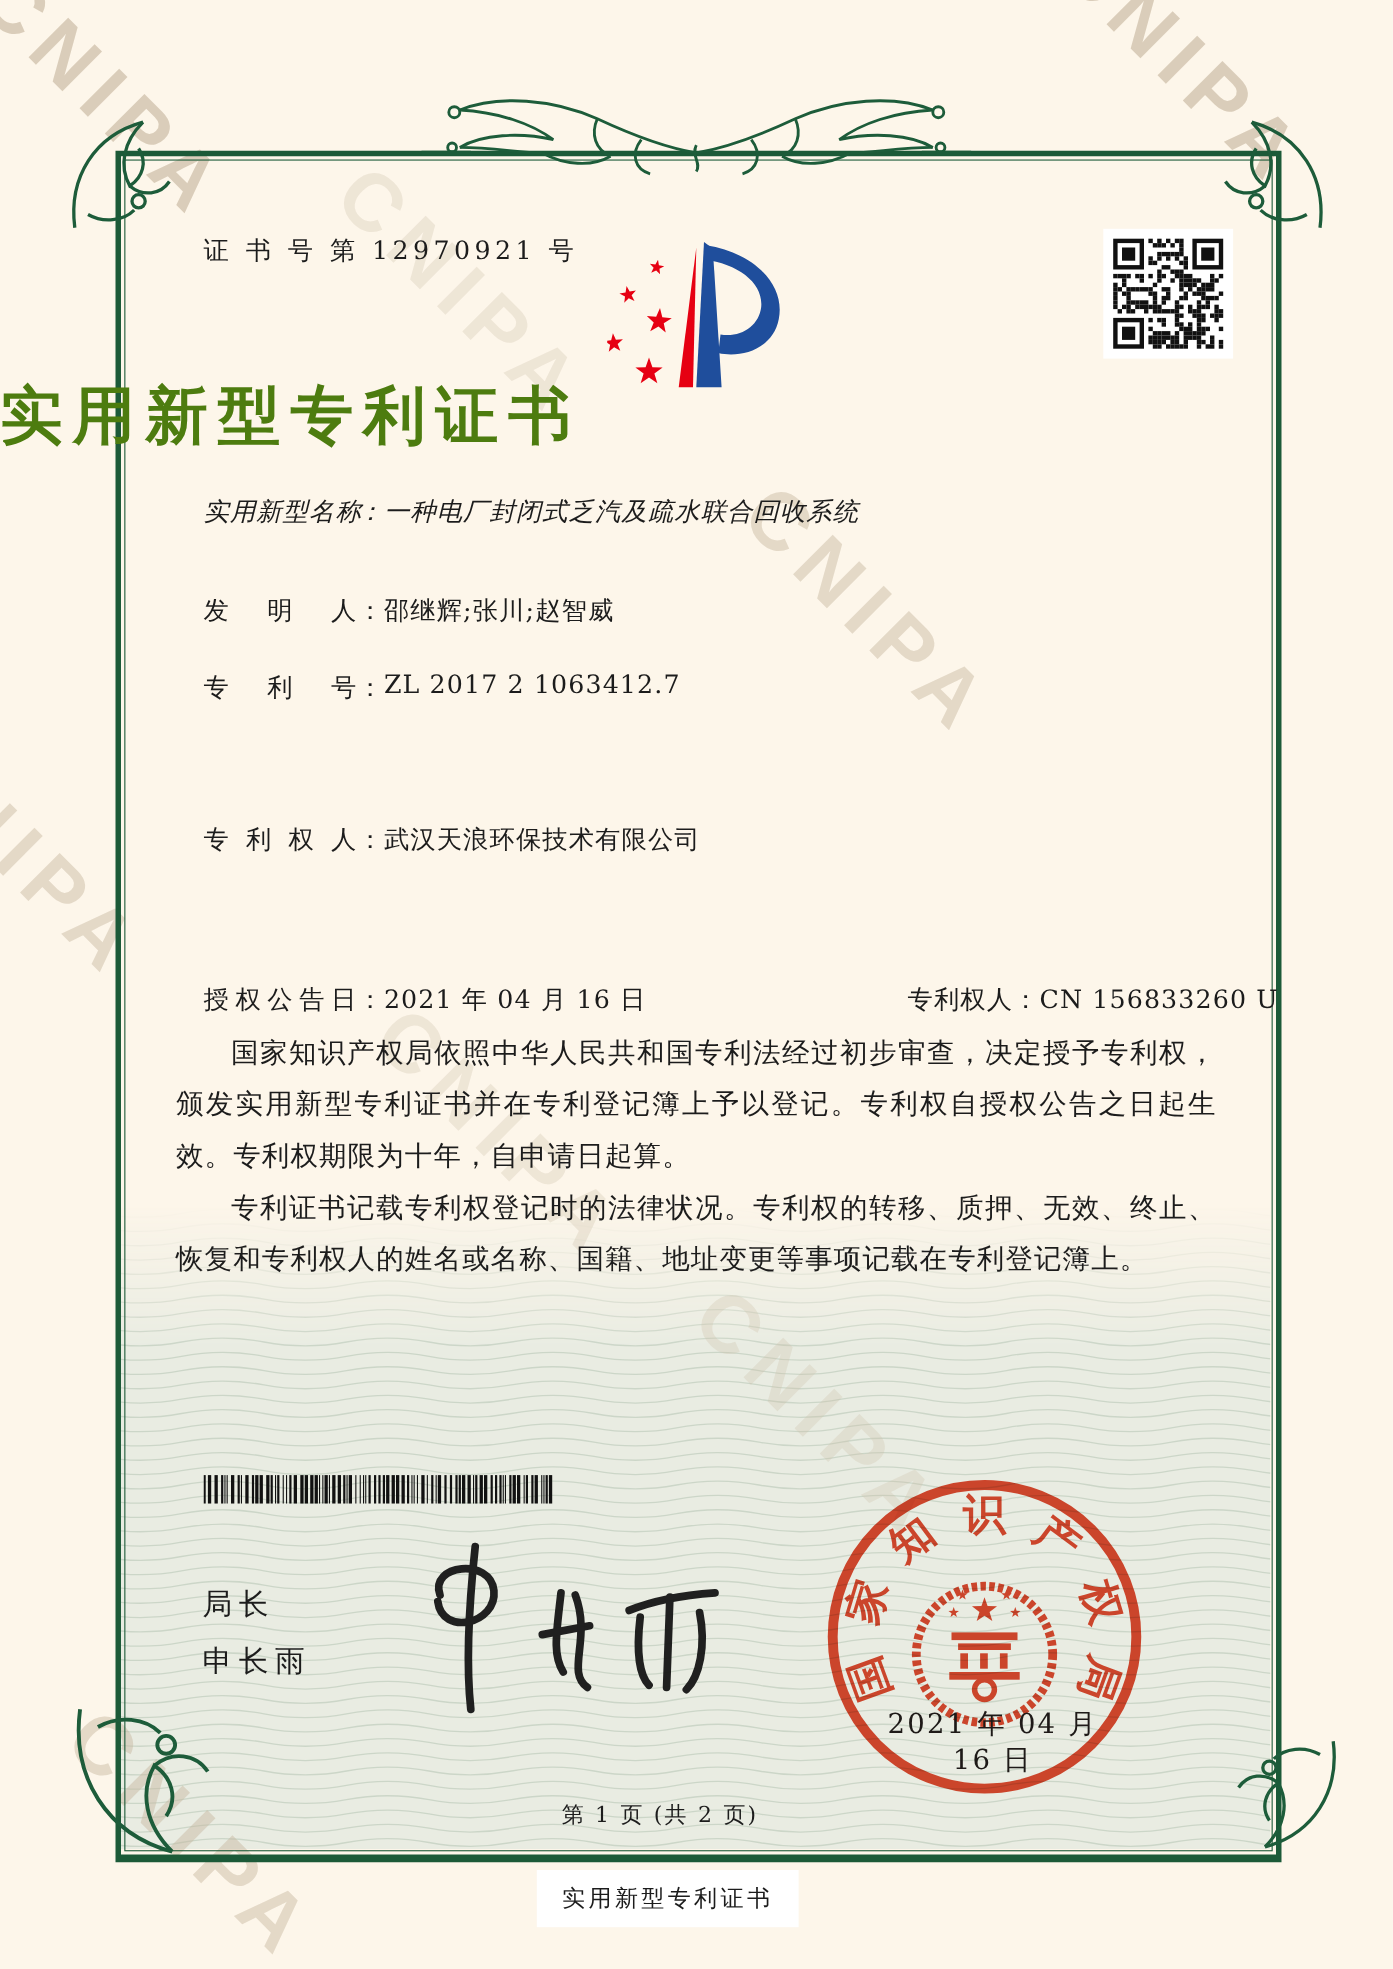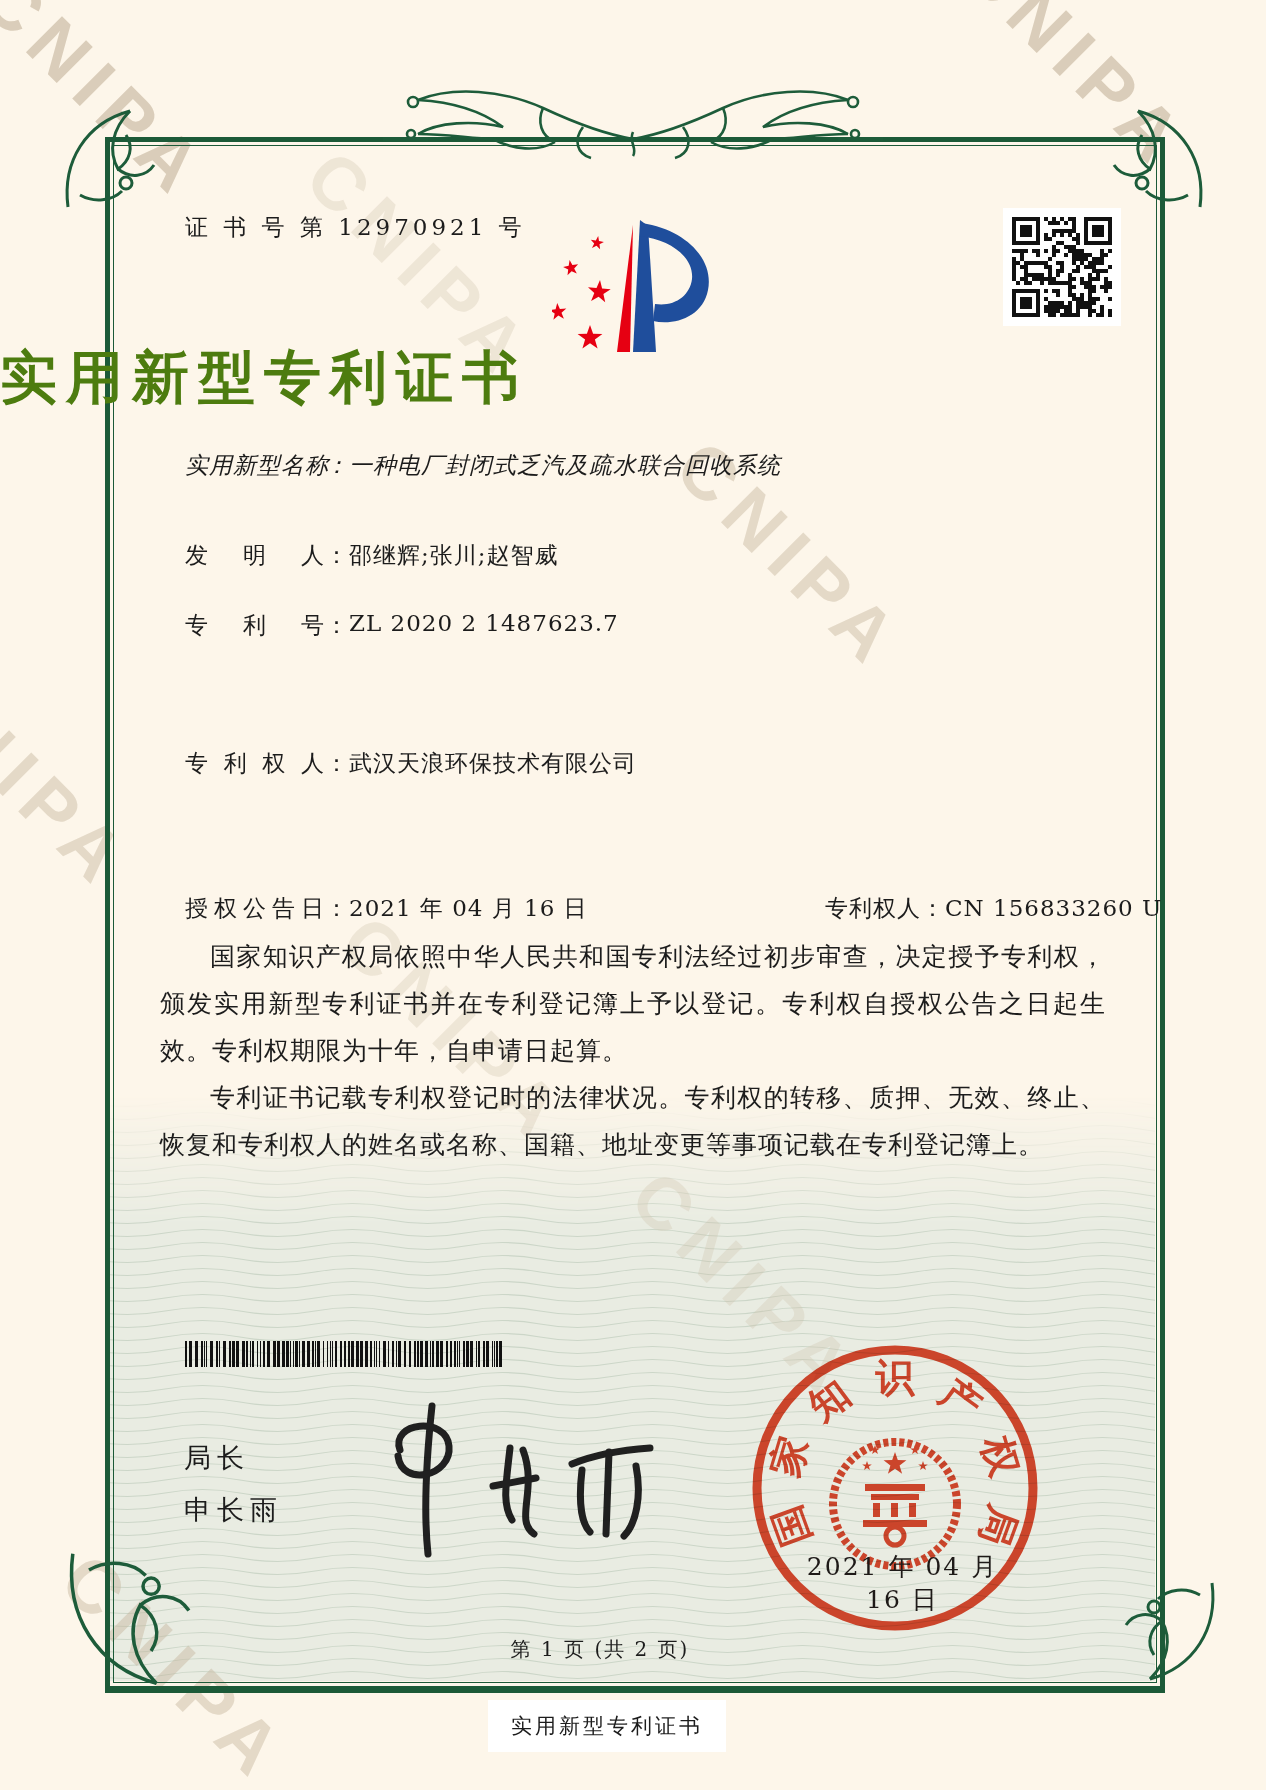--- a/index.html
+++ b/index.html
@@ -439,21 +439,21 @@
 
   <h1 class="title" style="margin:0;">实用新型专利证书</h1>
 
   <div class="row" style="top:450px;font-style:italic;">
     <span class="flabel">实用新型名称</span><span class="colon">：</span><span class="fvalue">一种电厂封闭式乏汽及疏水联合回收系统</span>
   </div>
   <div class="row" style="top:540px;">
     <span class="flabel">发明人</span><span class="colon">：</span><span class="fvalue">邵继辉;张川;赵智威</span>
   </div>
   <div class="row" style="top:610px;">
-    <span class="flabel">专利号</span><span class="colon">：</span><span class="fvalue">ZL 2020 2 1487623.7</span>
+    <span class="flabel">专利号</span><span class="colon">：</span><span class="fvalue">ZL 2017 2 1063412.7</span>
   </div>
   <div class="row" style="top:748px;">
     <span class="flabel">专利权人</span><span class="colon">：</span><span class="fvalue">武汉天浪环保技术有限公司</span>
   </div>
   <div class="row" style="top:893px;width:930px;">
     <span class="flabel">授权公告日</span><span class="colon">：</span><span class="fvalue">2021 年 04 月 16 日</span>
     <span class="grant2">
       <span>专利权人</span><span class="colon">：</span><span>CN 156833260 U</span>
     </span>
   </div>

